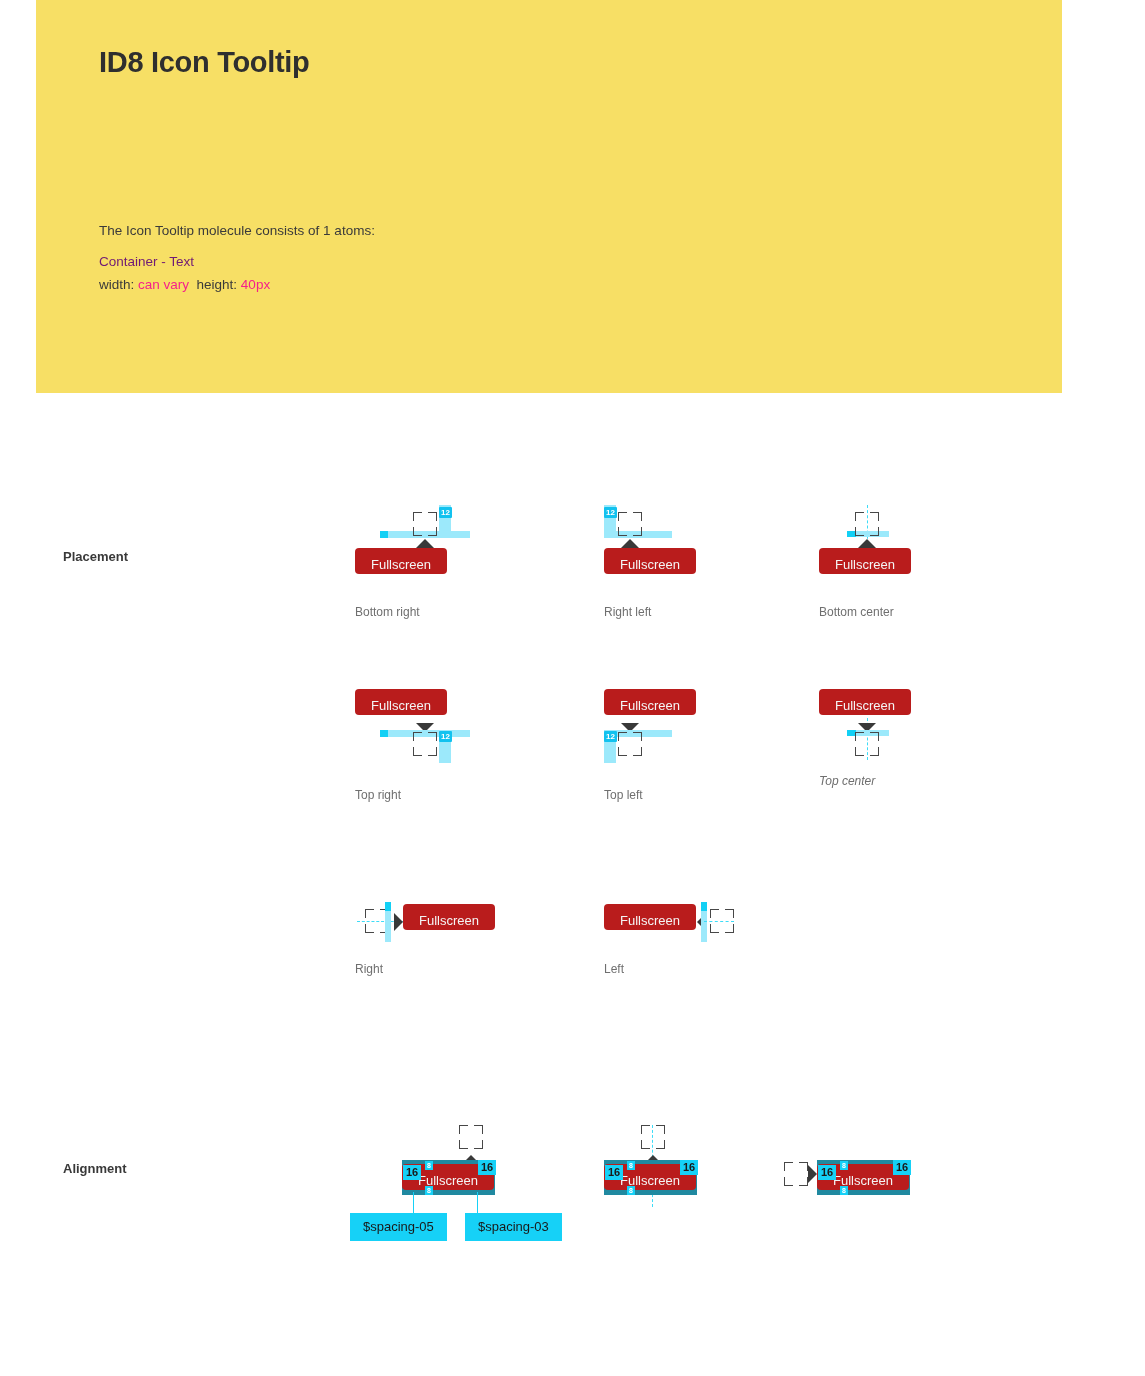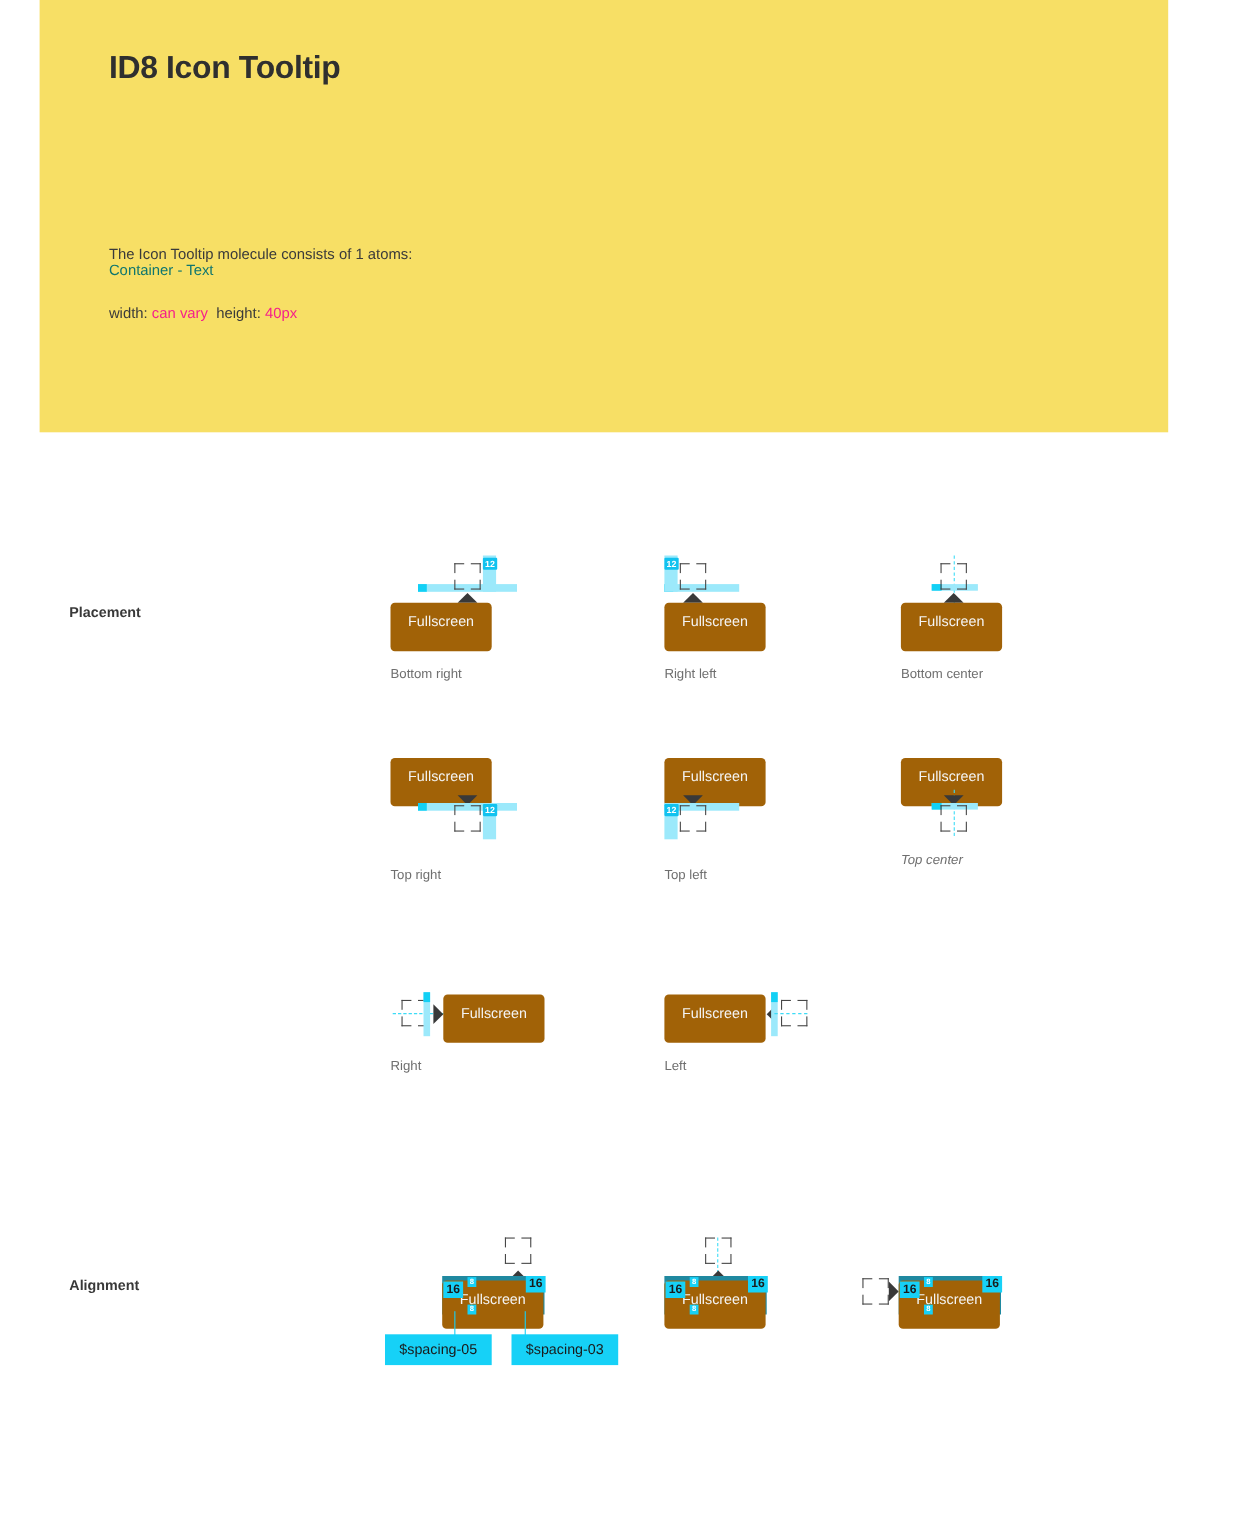--- a/index.html
+++ b/index.html
@@ -20,21 +20,21 @@
   #hero-title{
     position:absolute;left:63px;top:46px;
     font-size:29px;font-weight:bold;letter-spacing:-0.3px;color:#2f2f2f;
   }
   .hero-p{
     position:absolute;left:63px;
     font-size:13.5px;line-height:20px;color:#3a3a3a;white-space:pre;
   }
   #hero-p1{top:166px;}
   #hero-p2{top:221px;}
-  #hero-p3{top:236px;color:#0f766e;}
+  #hero-p3{top:252px;color:#701a75;}
   #hero-p4{top:275px;}
   .pink{color:#f5208a;}
 
   
   #anatomy{position:absolute;left:820px;top:140px;width:200px;height:150px;}
   #anatomy-icon{position:absolute;left:87px;top:12px;}
   #anatomy-tooltip{
     position:absolute;left:22px;top:44px;width:95px;height:35px;
     background:#e8e8e8;border-radius:5px;
   }
@@ -69,21 +69,21 @@
   
   .fsicon{position:absolute;width:24px;height:24px;}
   .fsicon i{position:absolute;width:8px;height:8px;border:1.6px solid #474747;}
   .fsicon i.tl{left:0;top:0;border-right:none;border-bottom:none;}
   .fsicon i.tr{right:0;top:0;border-left:none;border-bottom:none;}
   .fsicon i.bl{left:0;bottom:0;border-right:none;border-top:none;}
   .fsicon i.br{right:0;bottom:0;border-left:none;border-top:none;}
 
   
   .tt{
-    position:absolute;height:44px;border-radius:4px;background:#a16207;
+    position:absolute;height:26px;border-radius:4px;background:#b91c1c;
     color:#f4f4f4;font-size:13px;line-height:34px;text-align:center;
     padding:0 16px;box-sizing:border-box;white-space:nowrap;
   }
   .caret{position:absolute;width:0;height:0;}
   .caret.up{
     border-left:9px solid transparent;border-right:9px solid transparent;
     border-bottom:9px solid #393939;
   }
   .caret.down{
     border-left:9px solid transparent;border-right:9px solid transparent;

